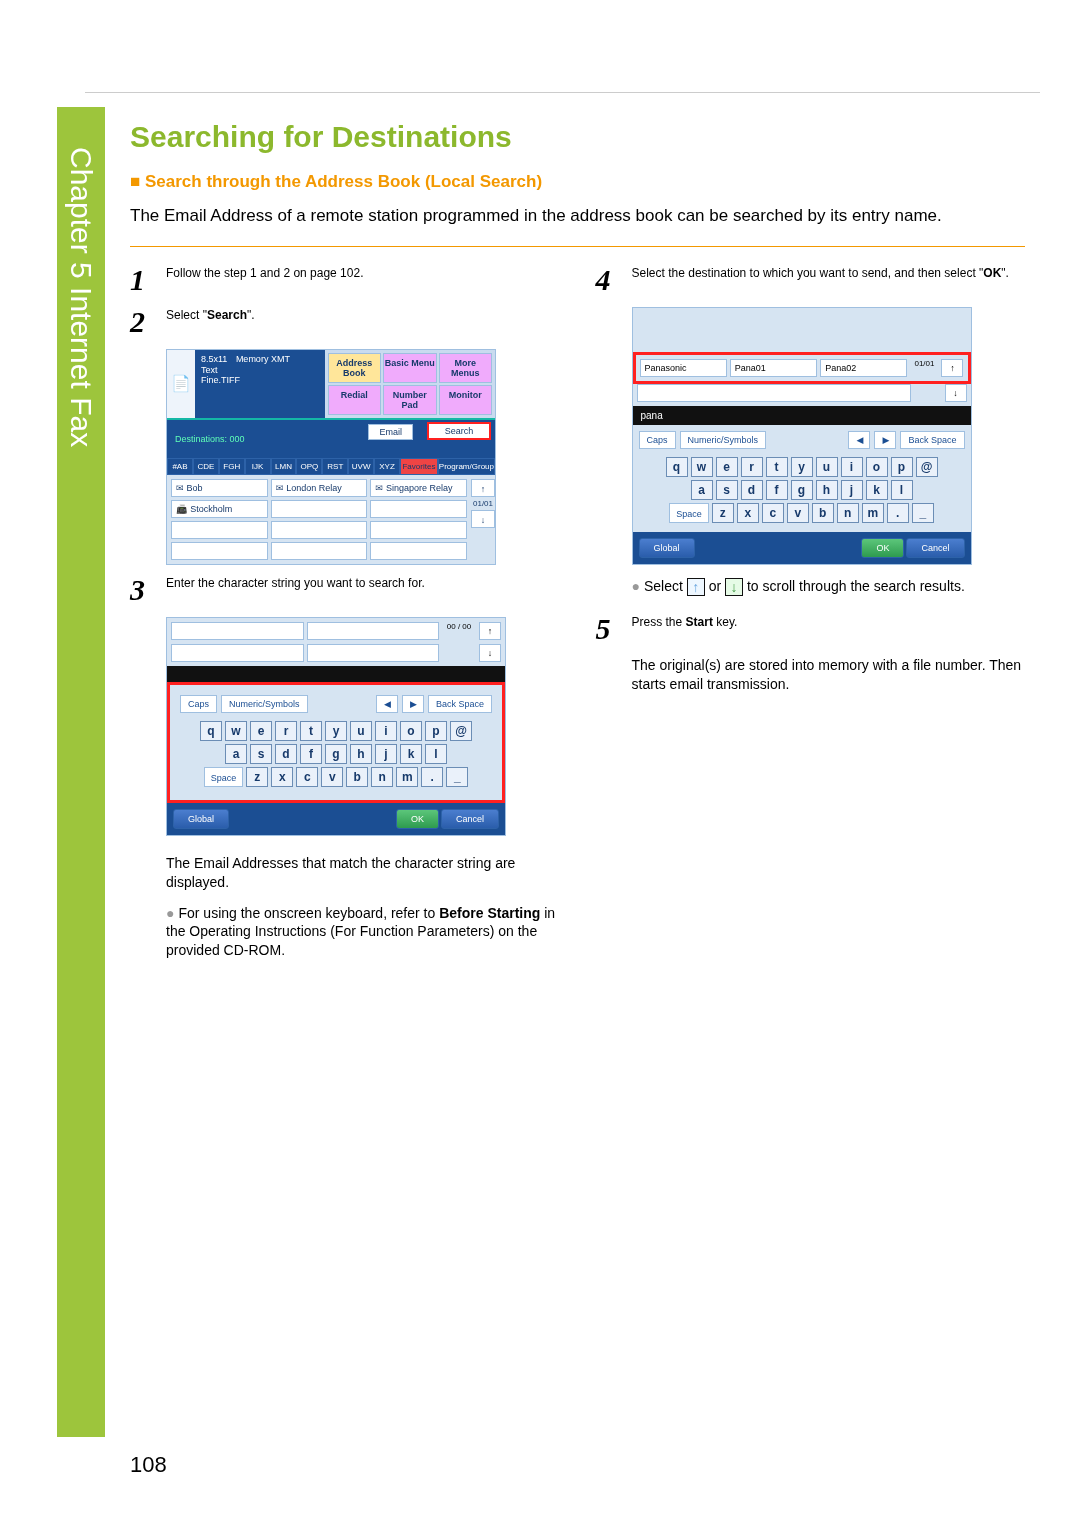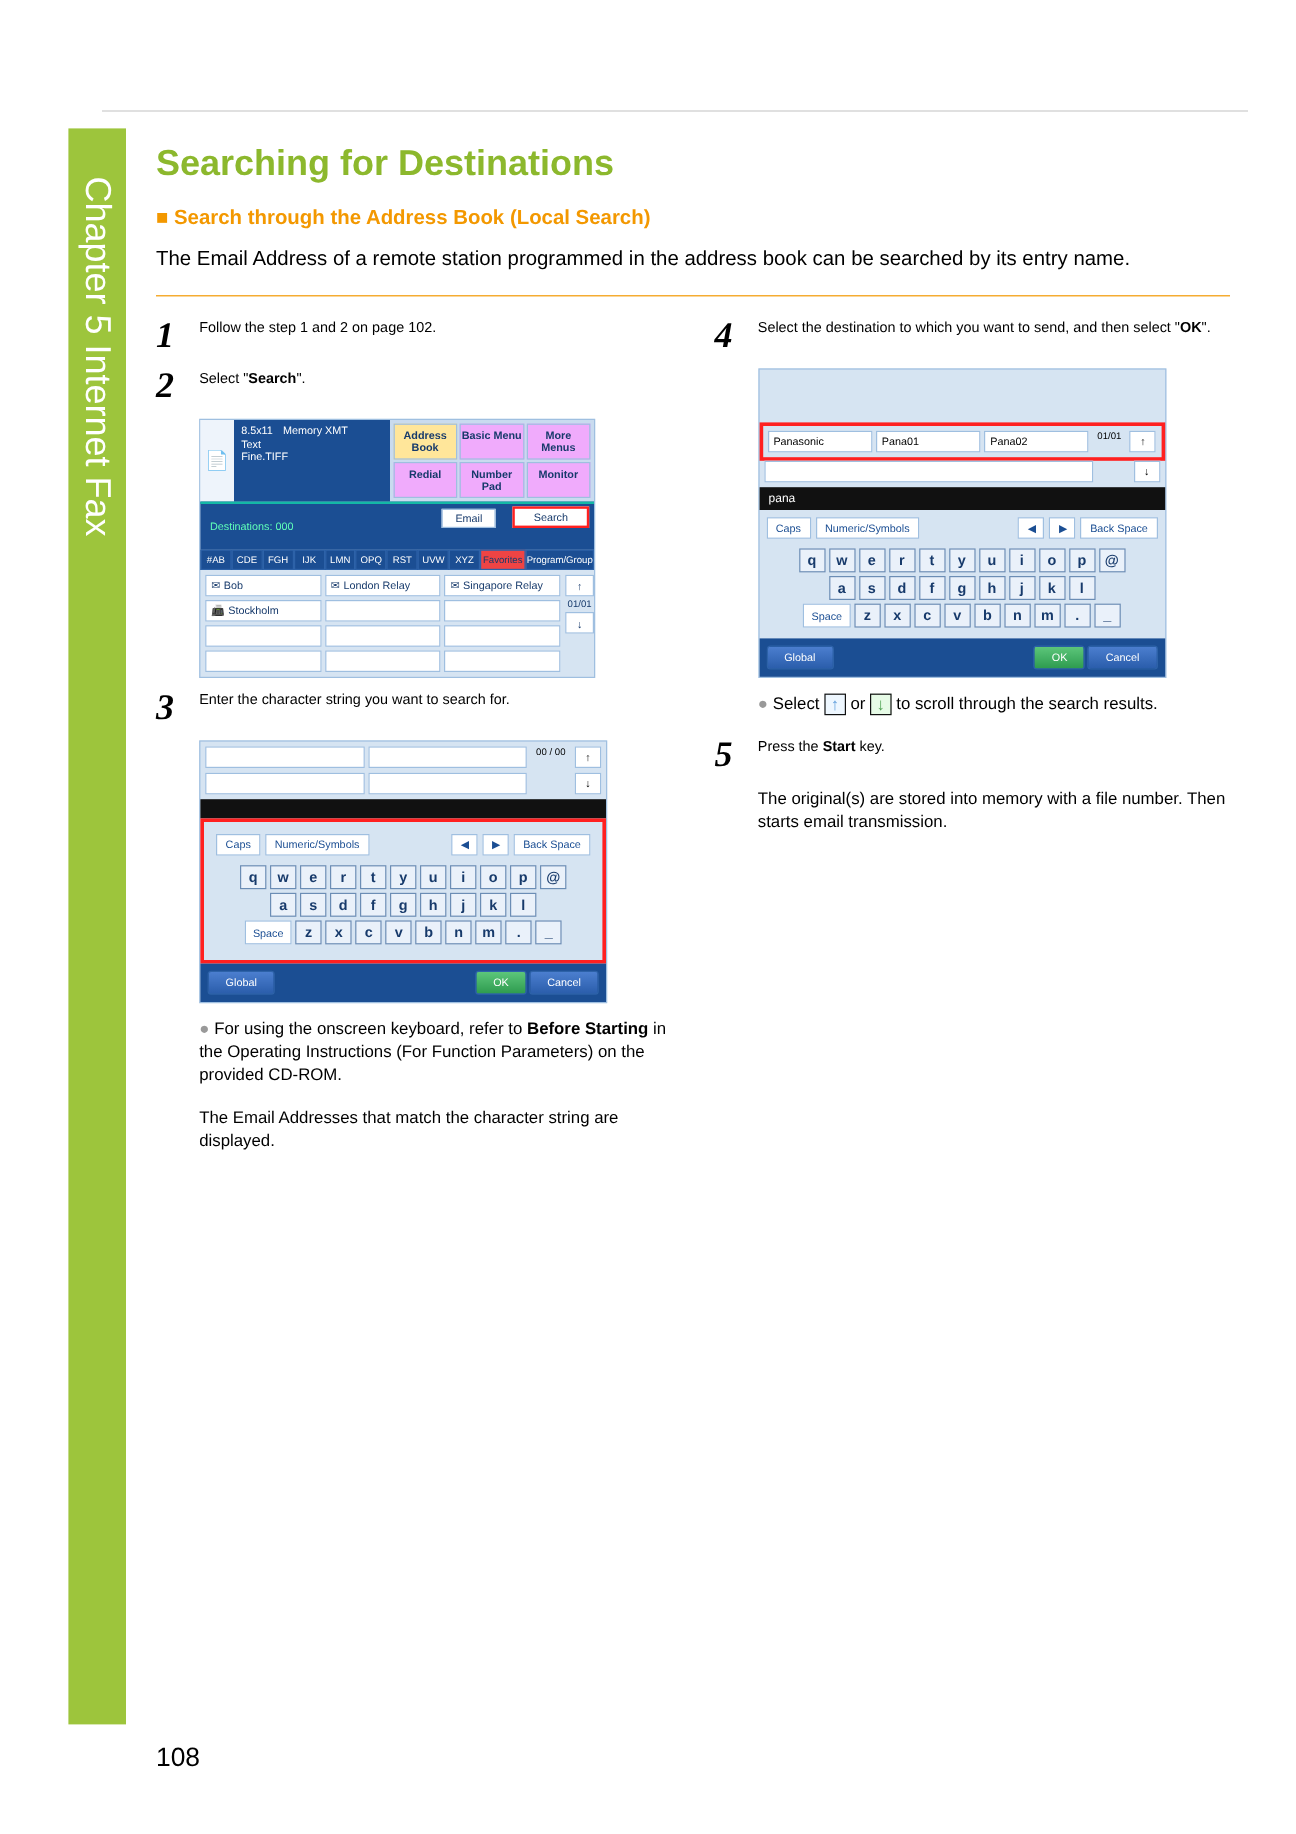--- a/index.html
+++ b/index.html
@@ -467,24 +467,24 @@
           </div>
           <div class="kb-bottom">
             <div class="kb-btn">Global</div>
             <div style="flex:1"></div>
             <div class="kb-btn ok">OK</div>
             <div class="kb-btn">Cancel</div>
           </div>
         </div>
       </div>
 
+      <div class="step-note" style="margin-top:18px;">The Email Addresses that match the character string are displayed.</div>
       <div class="step-note">
         <span class="bullet">●</span><span>For using the onscreen keyboard, refer to </span><b>Before Starting</b><span> in the Operating Instructions (For Function Parameters) on the provided CD-ROM.</span>
       </div>
-      <div class="step-note" style="margin-top:18px;">The Email Addresses that match the character string are displayed.</div>
     </div>
 
     <div class="col">
       <div class="step">
         <div class="step-num">4</div>
         <div class="step-body">
           <span>Select the destination to which you want to send, and then select "</span><b>OK</b><span>".</span>
         </div>
       </div>
 

